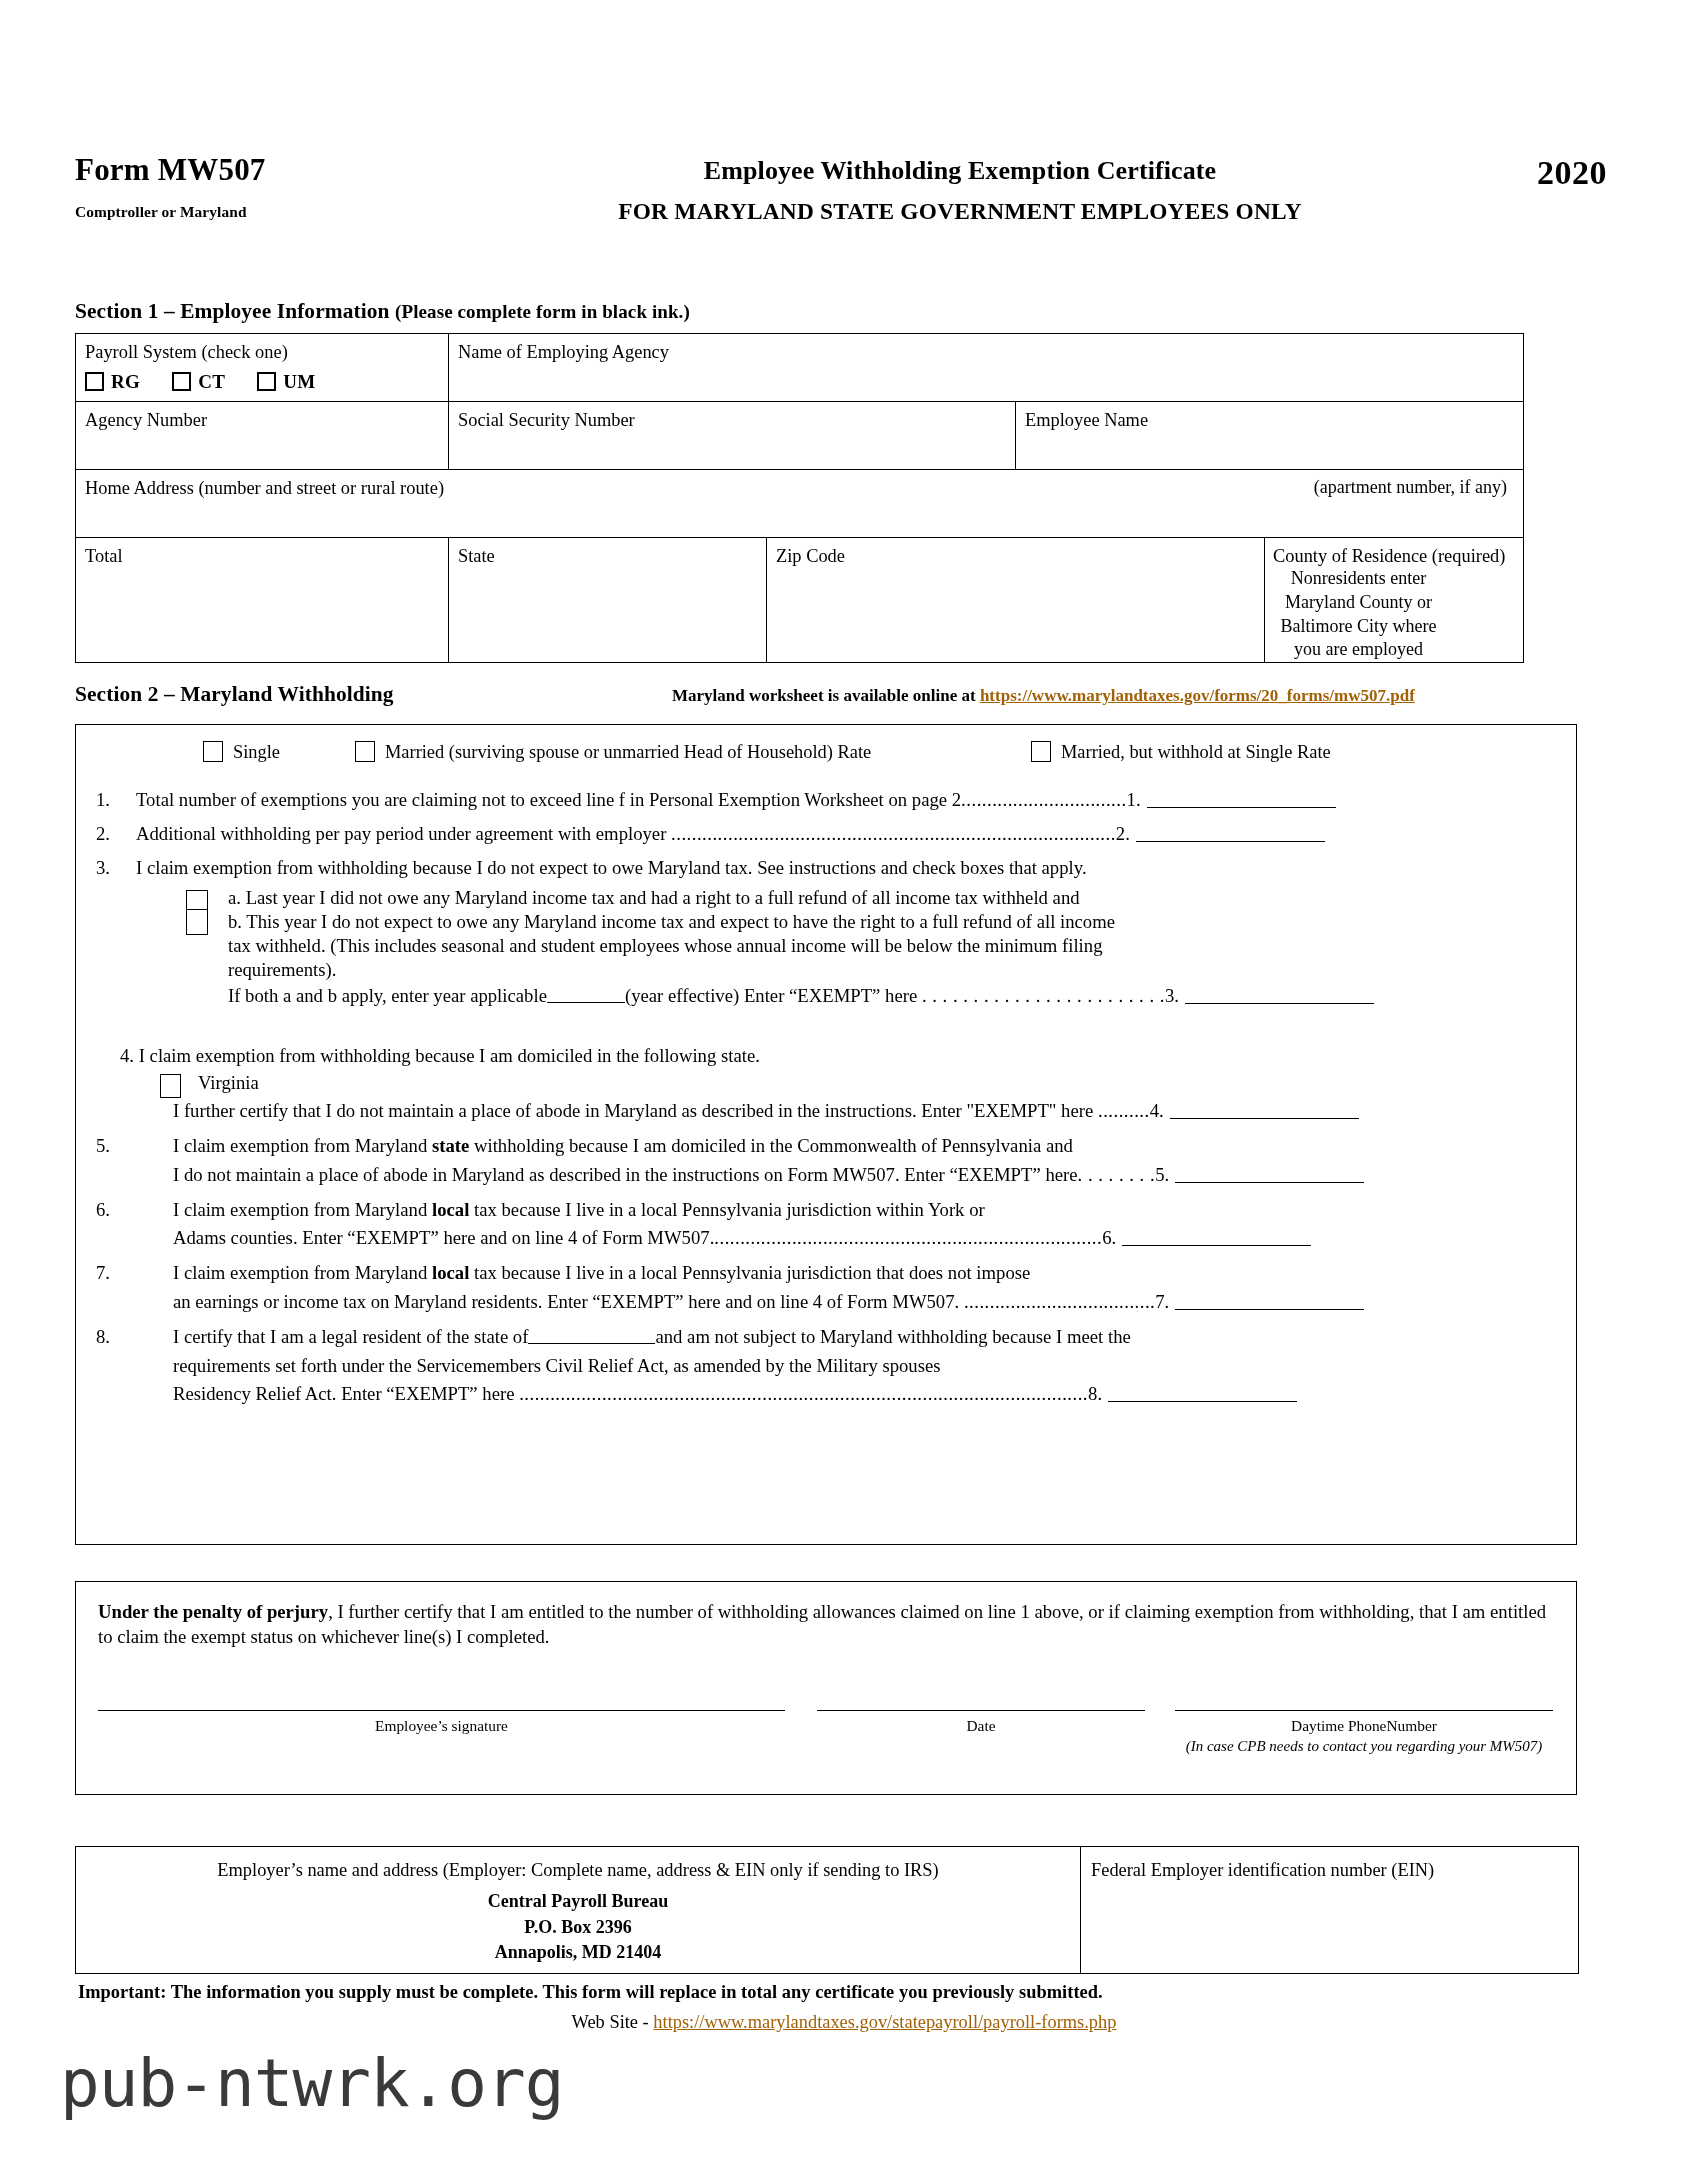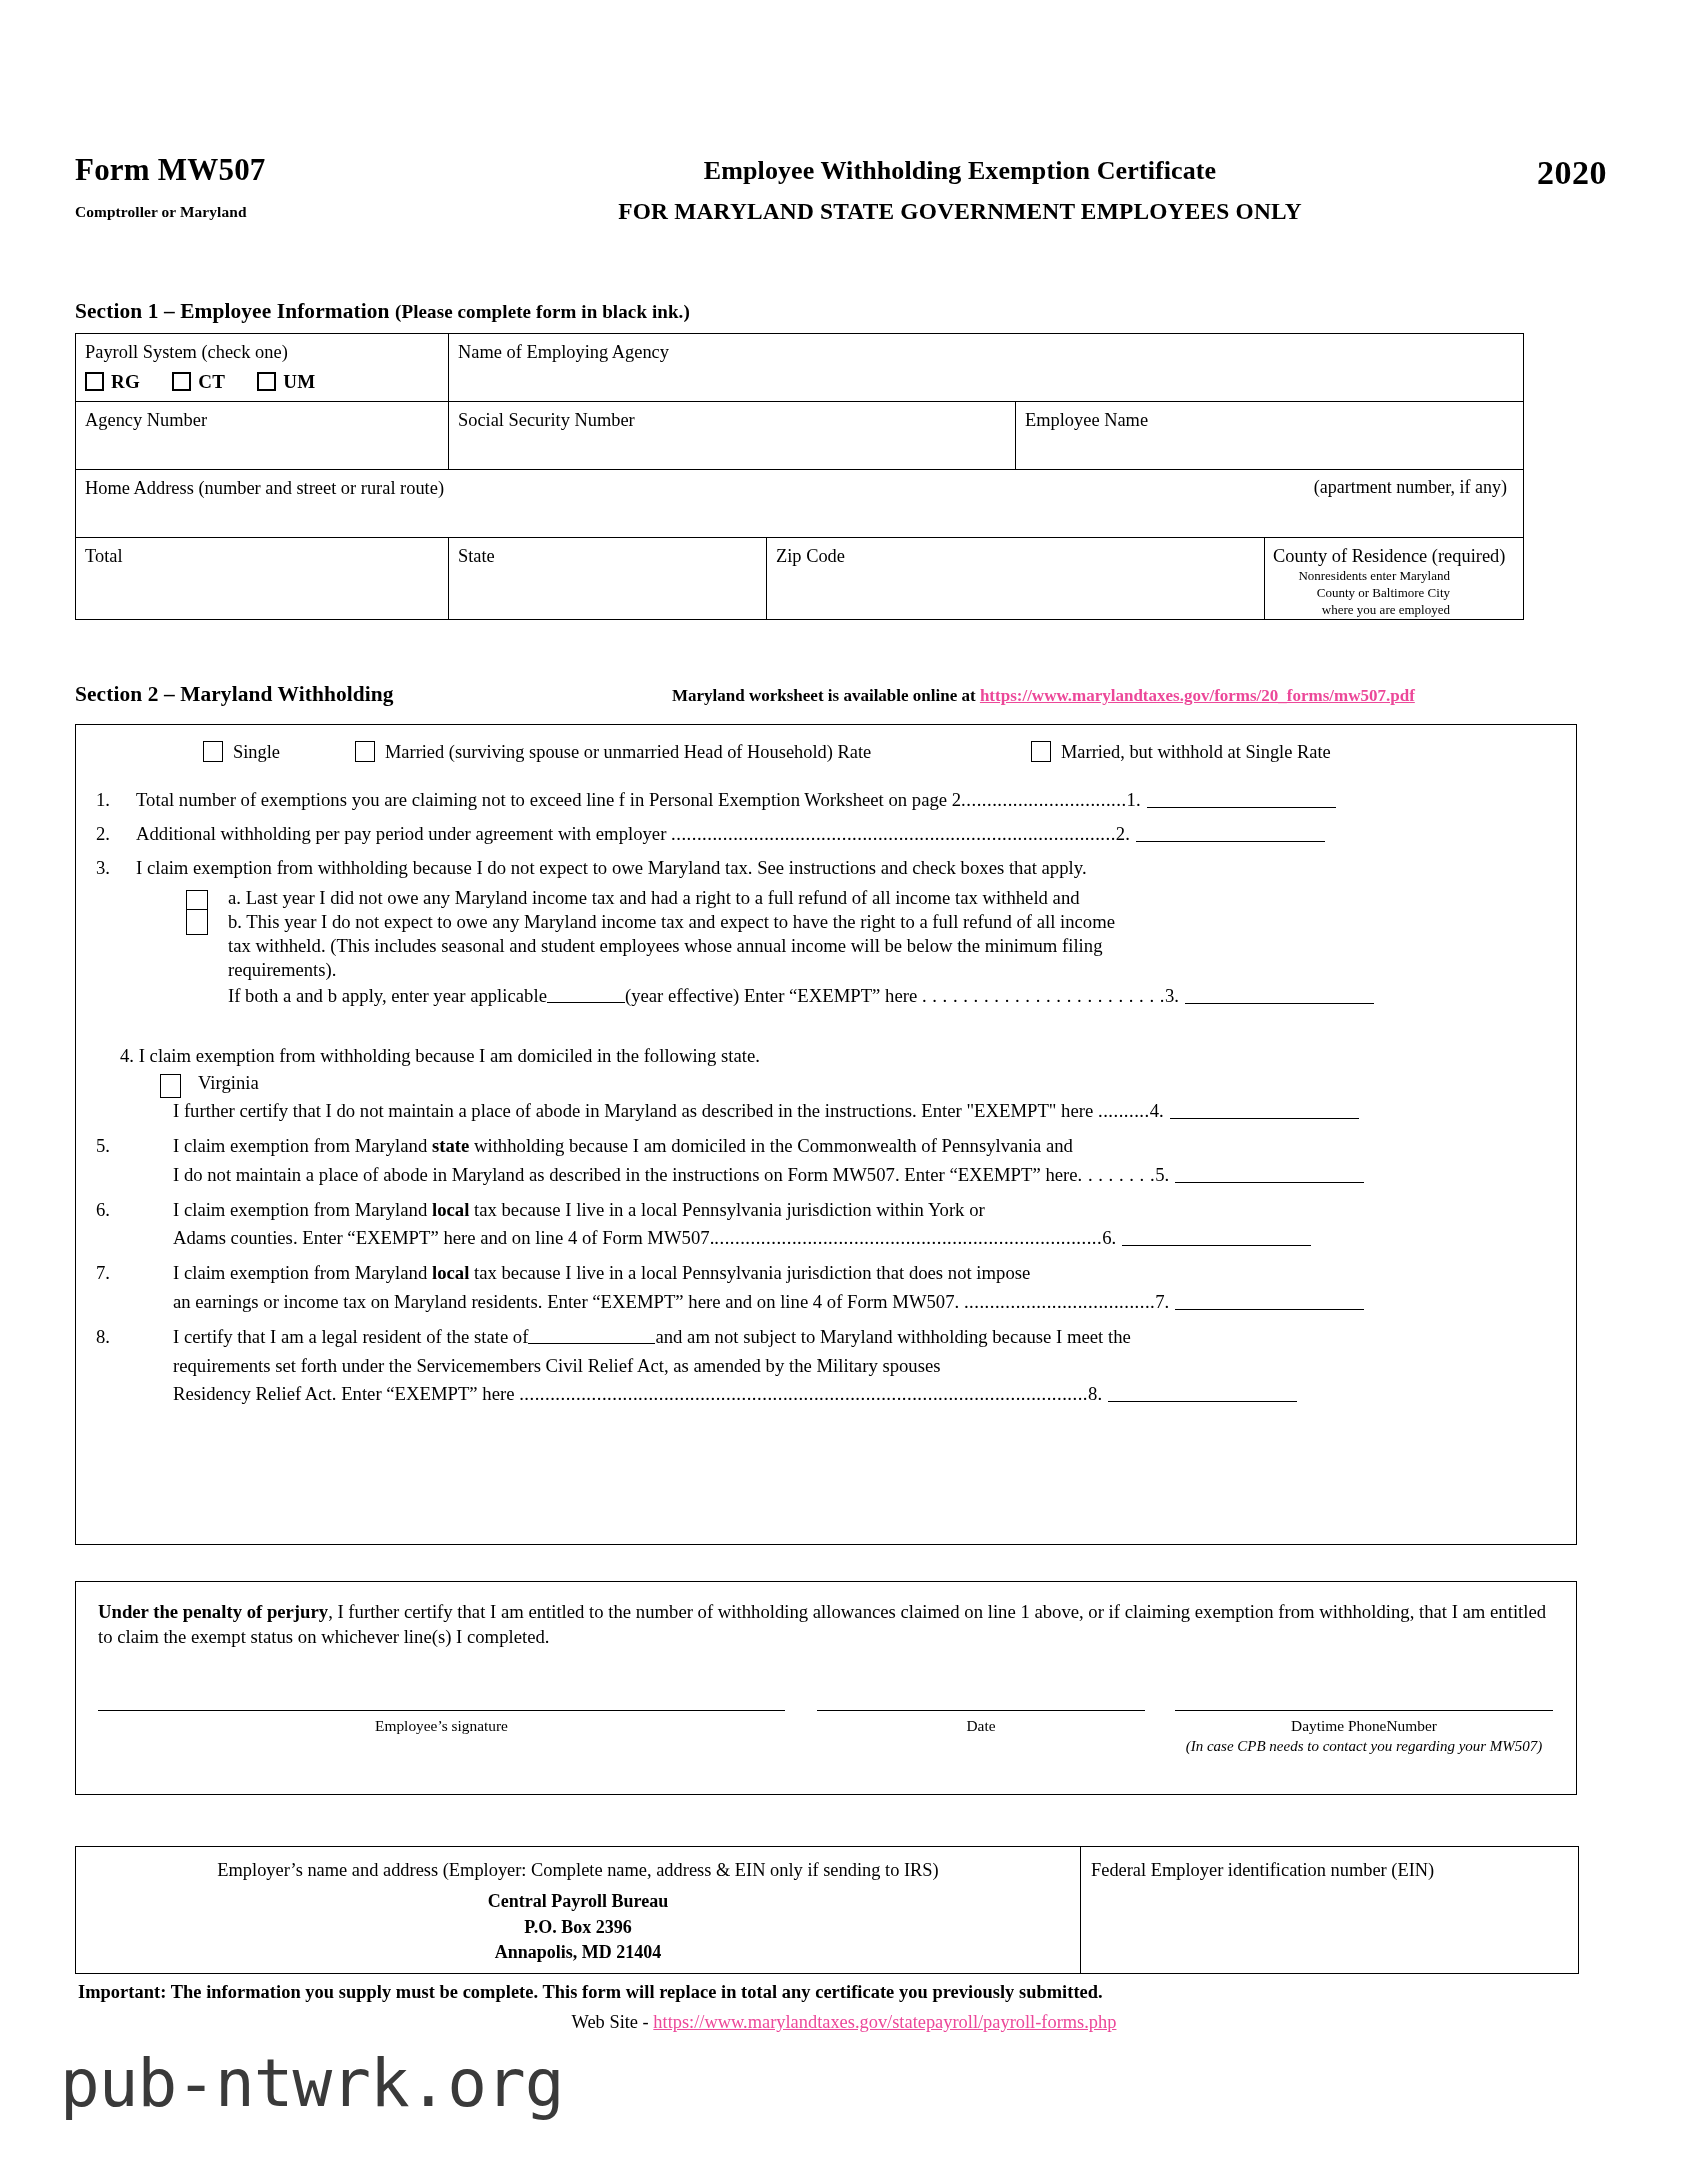--- a/index.html
+++ b/index.html
@@ -117,42 +117,42 @@
   }
   .payroll-opts .opt { margin-right: 27px; display: inline-block; }
   .apt-note {
     position: absolute;
     right: 16px; top: 7px;
     font-size: 18px;
     font-weight: normal;
   }
   .county-fine {
     display: inline-block;
-    font-size: 13px;
+    font-size: 18px;
     line-height: 1.32;
     vertical-align: top;
-    margin-left: 18px;
-    text-align: right;
+    margin-left: 6px;
+    text-align: center;
     width: 159px;
   }
   .county-main { display: inline-block; vertical-align: top; }
 
   
   .sec2-wrap { position: absolute; left: 75px; top: 682px; width: 1532px; }
   .s2-head-row { position: relative; height: 34px; }
   .s2-head-row .sec-heading { position: absolute; left: 0; top: 0; }
   .s2-worksheet {
     position: absolute;
     left: 597px; top: 4px;
     font-weight: bold;
     font-size: 17px;
     white-space: nowrap;
   }
   .s2-worksheet a, .link {
-    color: #ec4899;
+    color: #a16207;
     text-decoration: underline;
   }
   .s2-box {
     margin-top: 8px;
     width: 1502px;
     border: 1.3px solid #000;
     height: 821px;
     position: relative;
     padding: 0;
   }

